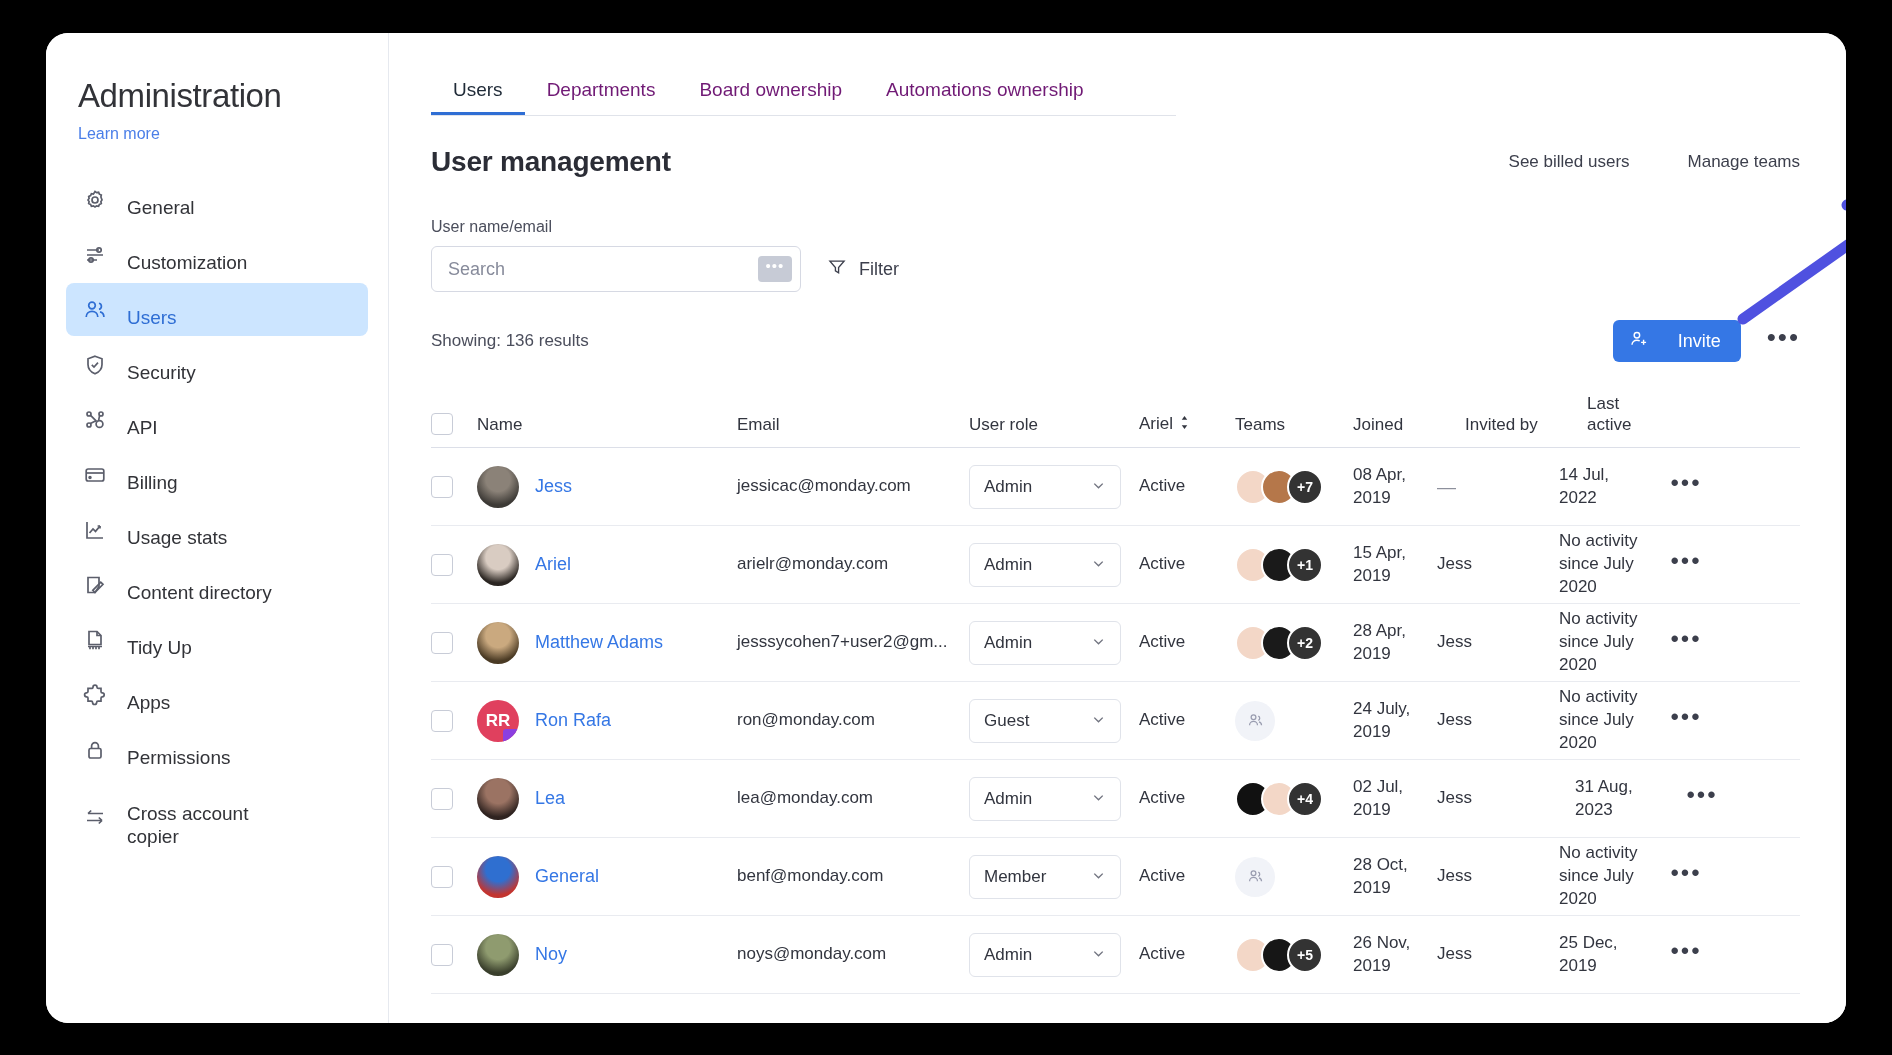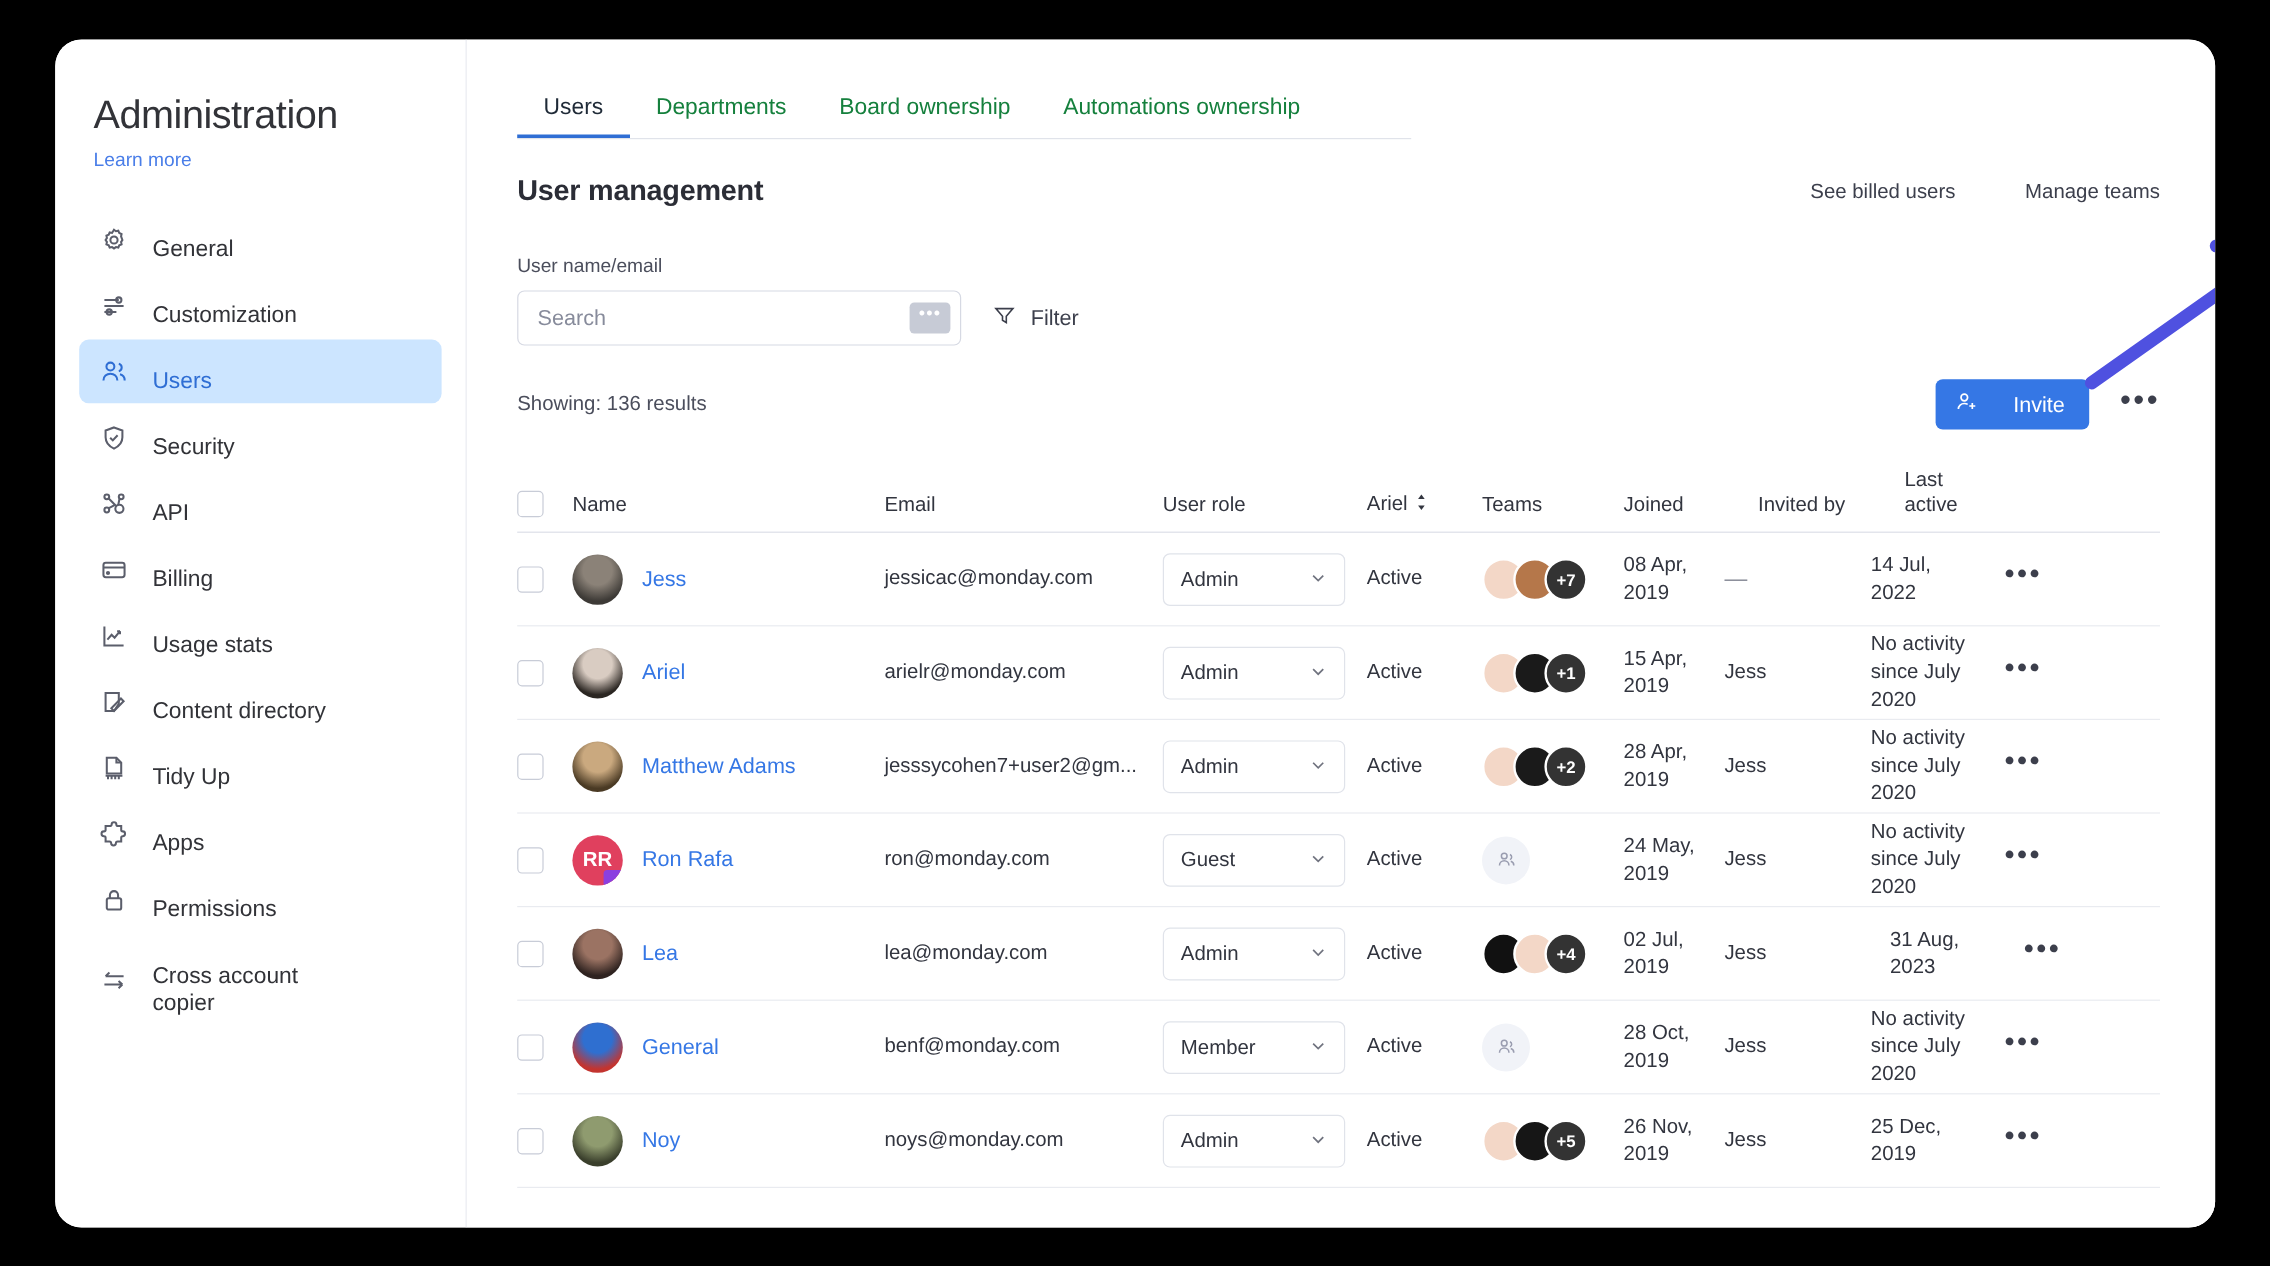--- a/index.html
+++ b/index.html
@@ -86,38 +86,38 @@
   }
   .tabs-wrap { padding: 40px 0 0 42px; position: relative; }
   .tabs {
     display: flex;
     gap: 0;
     border-bottom: 1px solid #e0e3ea;
     width: 745px;
   }
   .tab {
     font-size: 19px;
-    color: #15803d;
+    color: #701a75;
     padding: 6px 22px 14px 22px;
     cursor: pointer;
     white-space: nowrap;
   }
   .tab.active {
     color: #1f2a37;
     box-shadow: inset 0 -3px 0 0 #2f6ed4;
   }
 
   .head-row {
     display: flex;
     align-items: center;
     justify-content: space-between;
     padding: 30px 46px 0 42px;
   }
   .page-title {
-    font-size: 24px;
+    font-size: 28px;
     font-weight: 700;
     color: #2b2d36;
     letter-spacing: -0.2px;
   }
   .head-links { display: flex; align-items: center; gap: 58px; }
   .head-link {
     font-size: 17px;
     color: #3c3f4c;
     cursor: pointer;
     white-space: nowrap;
@@ -598,21 +598,21 @@
               <div class="c-status cell">Active</div>
               <div class="c-teams">
                 <span class="team-empty">
                   <svg viewBox="0 0 24 24" width="19" height="19" fill="none" stroke="#9a9db0" stroke-width="1.6">
                     <circle cx="9.5" cy="8" r="3"></circle>
                     <path d="M4.5 18c0-2.9 2.3-5 5-5s5 2.1 5 5"></path>
                     <path d="M15.5 6.4a2.9 2.9 0 010 5.4M16.4 13.6c1.9 .5 3.2 2.2 3.2 4.4"></path>
                   </svg>
                 </span>
               </div>
-              <div class="c-joined cell" style="max-width: 84px;">24 May, 2019</div>
+              <div class="c-joined cell" style="max-width: 84px;">24 July, 2019</div>
               <div class="c-invited cell">Jess</div>
               <div class="c-last cell" style="max-width: 92px;">No activity since July 2020</div>
               <div class="c-menu">
                 <span class="row-dots">•••</span>
               </div>
             </div>
             <div class="trow">
               <div class="c-check">
                 <span class="chk"></span>
               </div>

